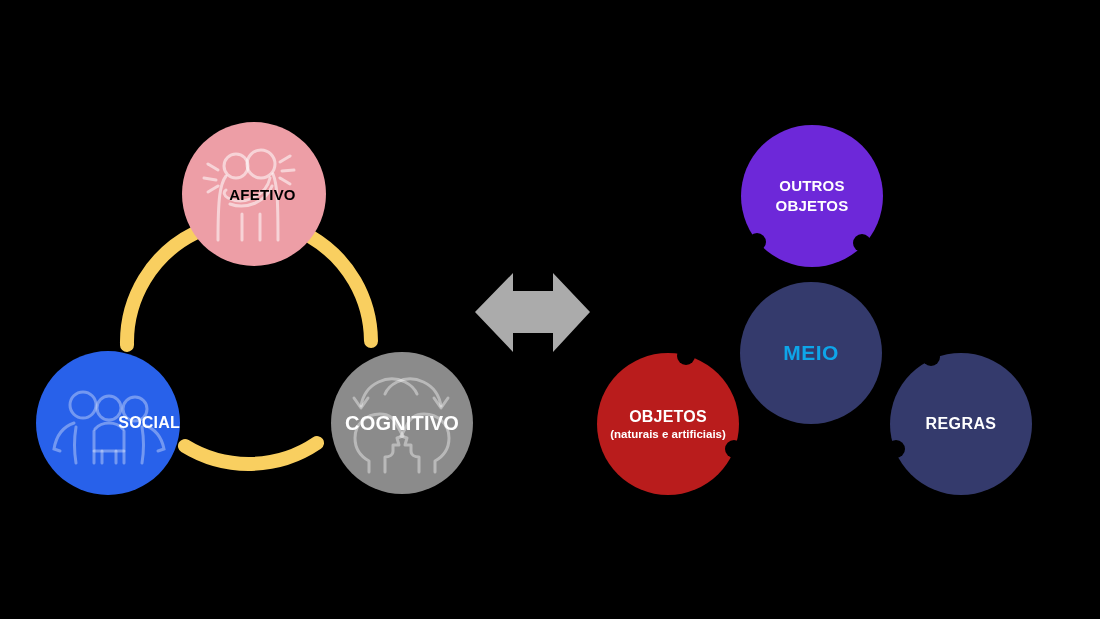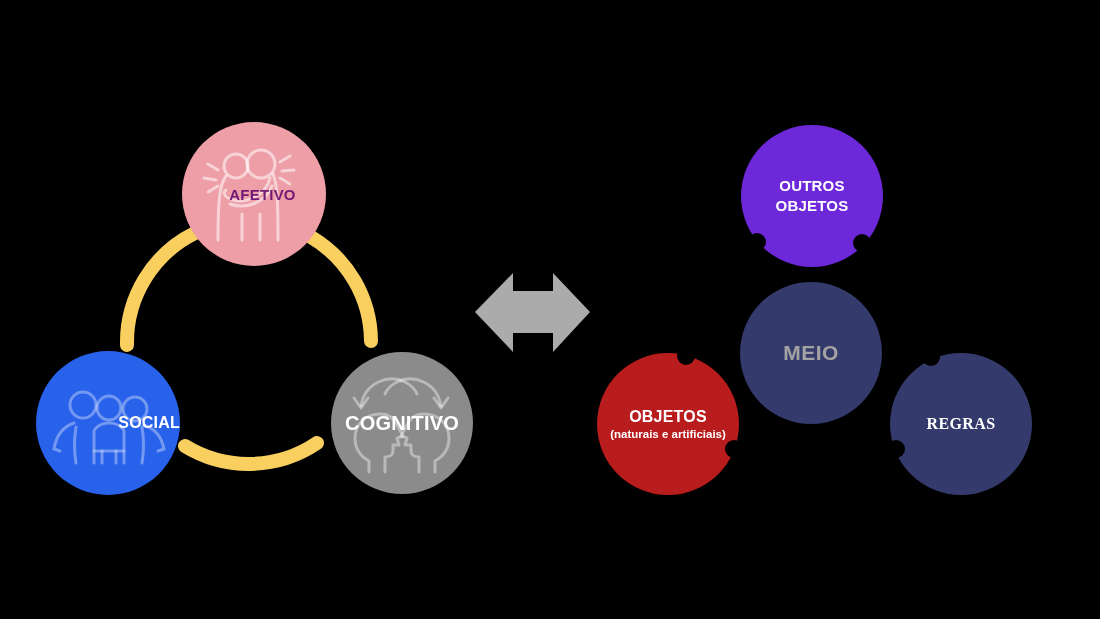--- a/index.html
+++ b/index.html
@@ -27,21 +27,21 @@
   #c-objetos    { left:597px; top:353px; width:142px; height:142px; }
   #c-regras     { left:890px; top:353px; width:142px; height:142px; }
 
   #c-afetivo .label   { font-size:15px; }
   #c-bio .label       { font-size:14px; letter-spacing:-0.2px; }
   #c-social .label    { font-size:16px; }
   #c-cognitivo .label { font-size:20px; }
   #c-outros .label    { font-size:15px; line-height:1.35; }
   #c-meio .label      { font-size:21px; letter-spacing:0.5px; }
   #c-objetos .label   { font-size:16px; }
-  #c-regras .label    { font-size:16px; letter-spacing:0.4px;font-family:Liberation Serif, serif; }
+  #c-regras .label    { font-size:16px; letter-spacing:0.4px; }
 
   .notch {
     position:absolute; width:18px; height:18px; border-radius:50%;
     background:#000; z-index:2;
   }
   #n1 { left:748px; top:233px; }
   #n2 { left:853px; top:234px; }
   #n3 { left:677px; top:347px; }
   #n4 { left:725px; top:440px; }
   #n5 { left:922px; top:348px; }
@@ -71,21 +71,21 @@
       <path d="M90 64 C84 80 64 88 48 82"></path>
       <path d="M60 92 L60 118"></path>
       <path d="M78 92 L78 118"></path>
       <path d="M26 42 L36 48"></path>
         <path d="M22 56 L34 58"></path>
         <path d="M26 70 L36 64"></path>
       <path d="M108 34 L98 40"></path>
         <path d="M112 48 L100 49"></path>
         <path d="M108 62 L98 56"></path>
     </svg>
-    <div class="label" style="color: #701a75; margin-left: 17px;">AFETIVO</div>
+    <div class="label" style="color: #000000; margin-left: 17px;">AFETIVO</div>
   </div>
 
 
   <div class="circle" id="c-social" style="background: rgb(40, 97, 234); justify-content: flex-end;">
     <svg class="icon-svg" viewBox="0 0 144 144" fill="none" stroke="rgba(255,255,255,0.35)" stroke-width="3" stroke-linecap="round">
       <circle cx="47" cy="54" r="13"></circle>
       <circle cx="73" cy="57" r="12"></circle>
       <circle cx="99" cy="58" r="12"></circle>
       <path d="M59 78 C66 70 80 70 87 78"></path>
       <path d="M38 72 C26 76 20 86 18 98 L24 100"></path>
@@ -114,21 +114,21 @@
   </div>
 
   <div class="circle" id="c-outros" style="background: #6d28d9;">
     <div class="label" style="color: rgb(255, 255, 255);">
       <span style="display:block">OUTROS</span>
       <span style="display:block">OBJETOS</span>
     </div>
   </div>
 
   <div class="circle" id="c-meio" style="background: rgb(52, 58, 108);">
-    <div class="label" style="color: #a3a3a3;">MEIO</div>
+    <div class="label" style="color: #0ea5e9;">MEIO</div>
   </div>
 
   <div class="circle" id="c-objetos" style="background: #b91c1c;">
     <div class="label" style="color: rgb(255, 255, 255);">
       <span>OBJETOS</span>
       <span class="sublabel">(naturais e artificiais)</span>
     </div>
   </div>
 
   <div class="circle" id="c-regras" style="background: rgb(52, 58, 108);">

